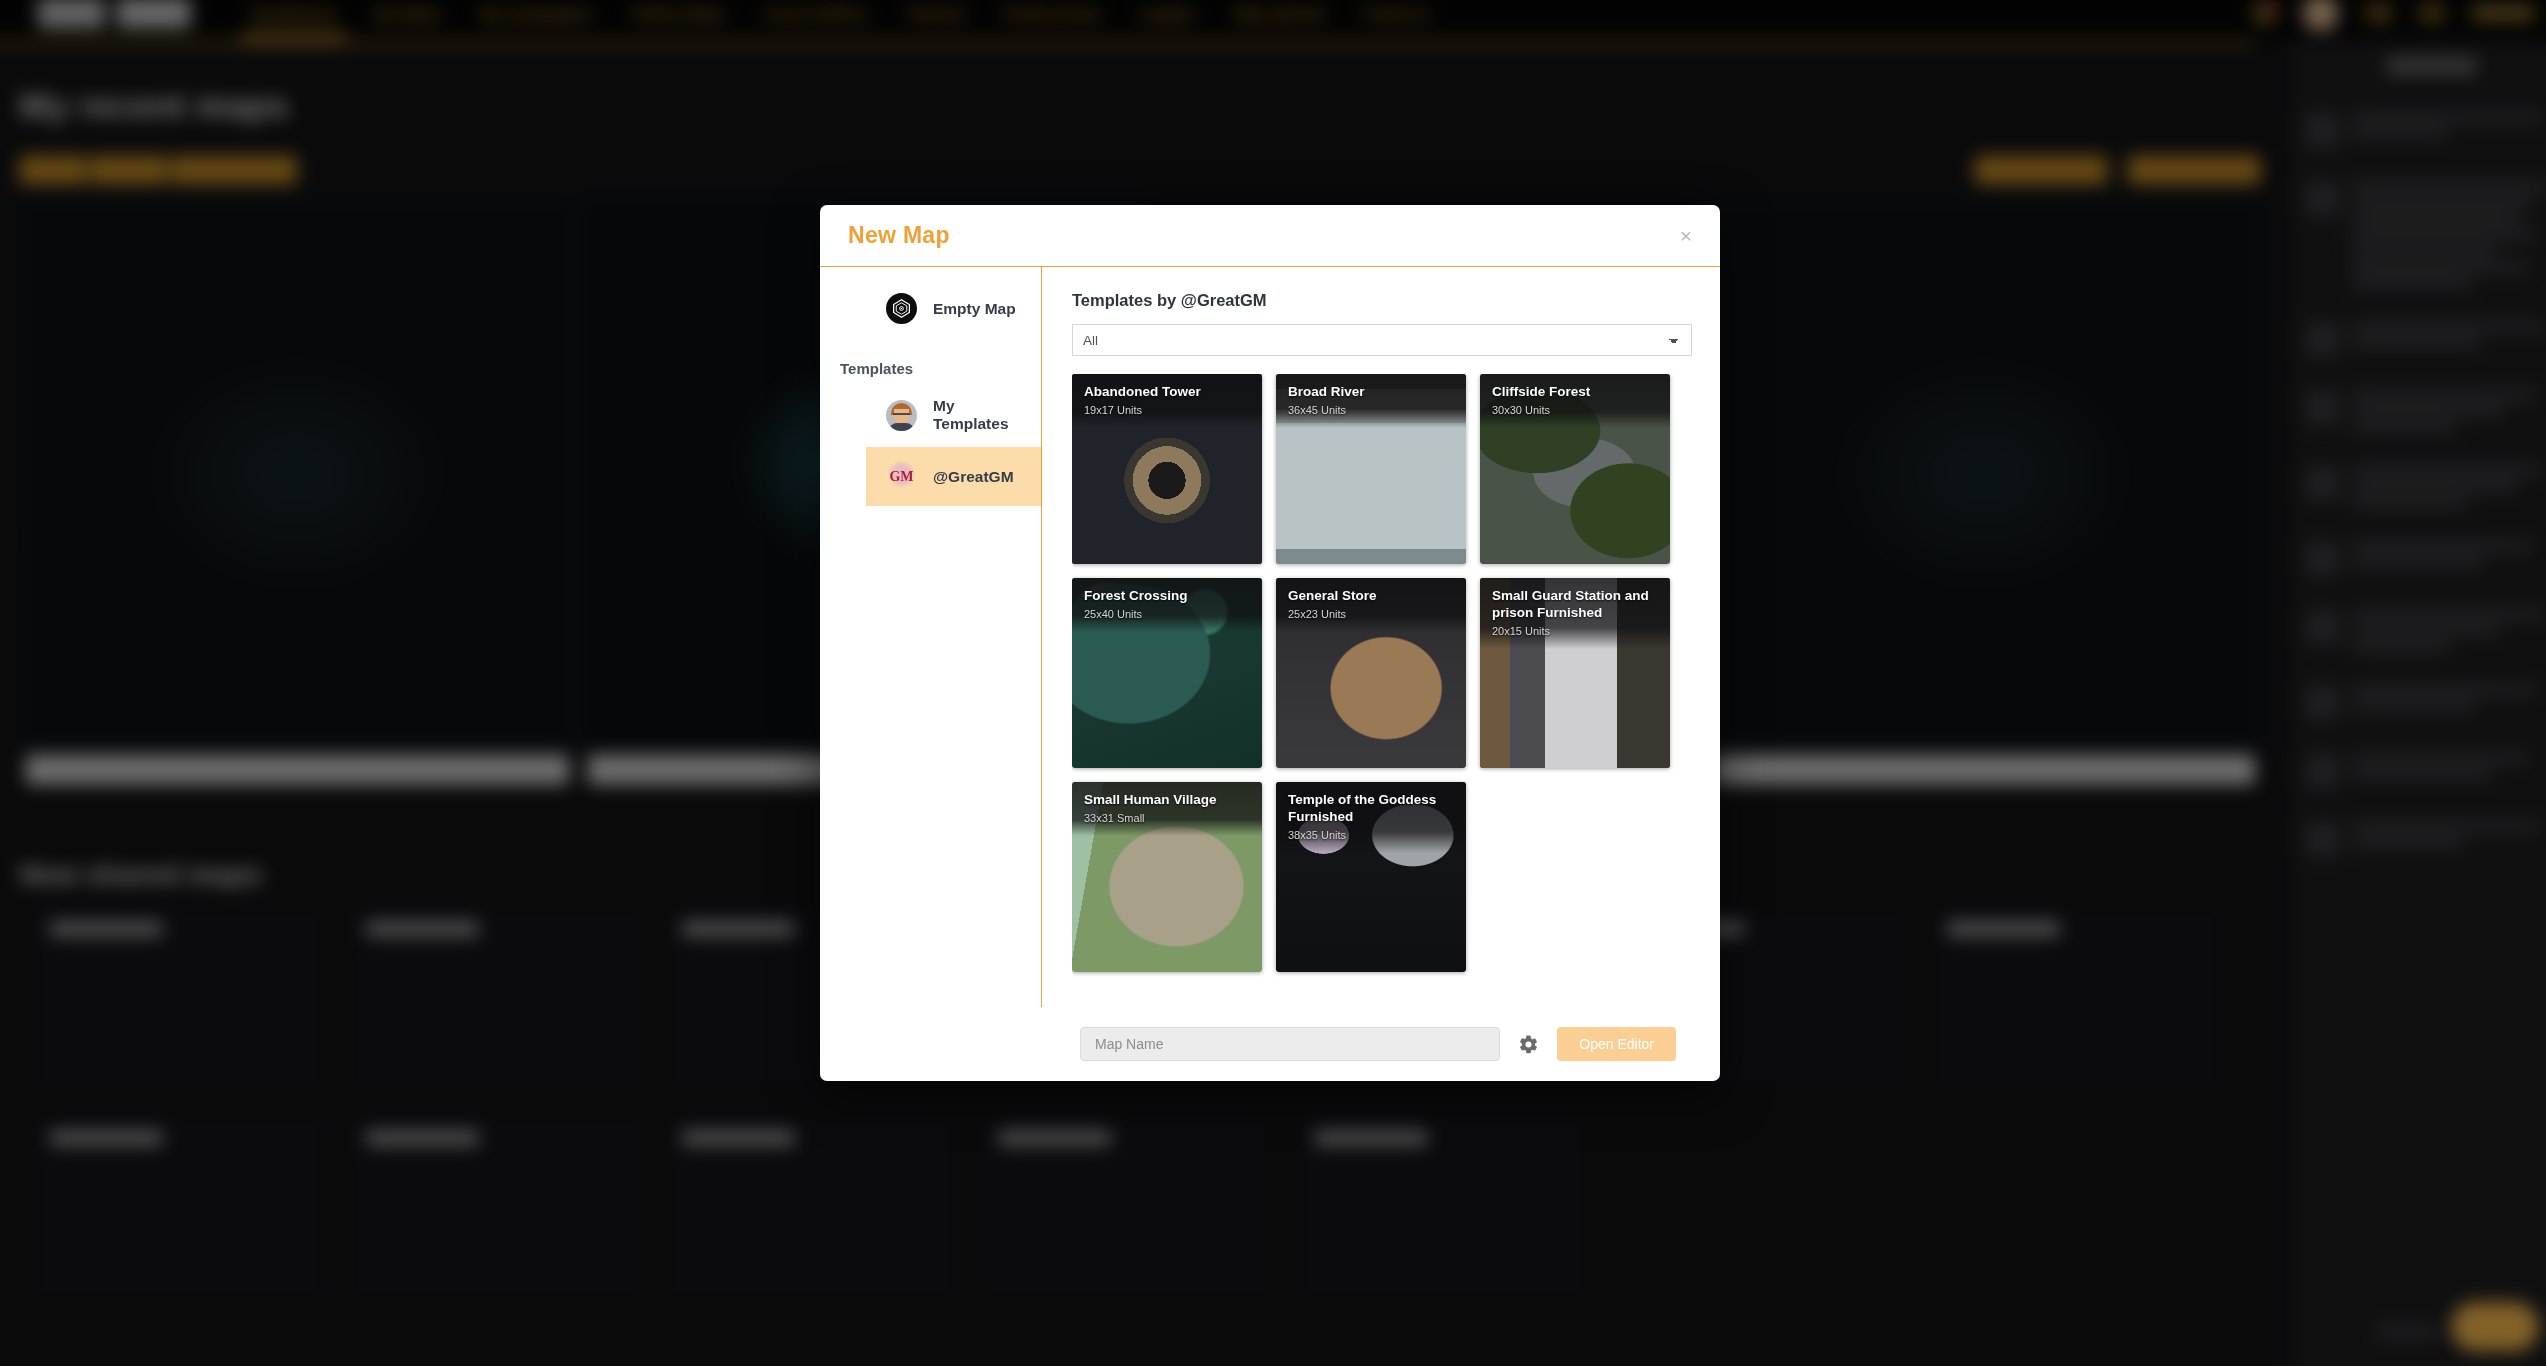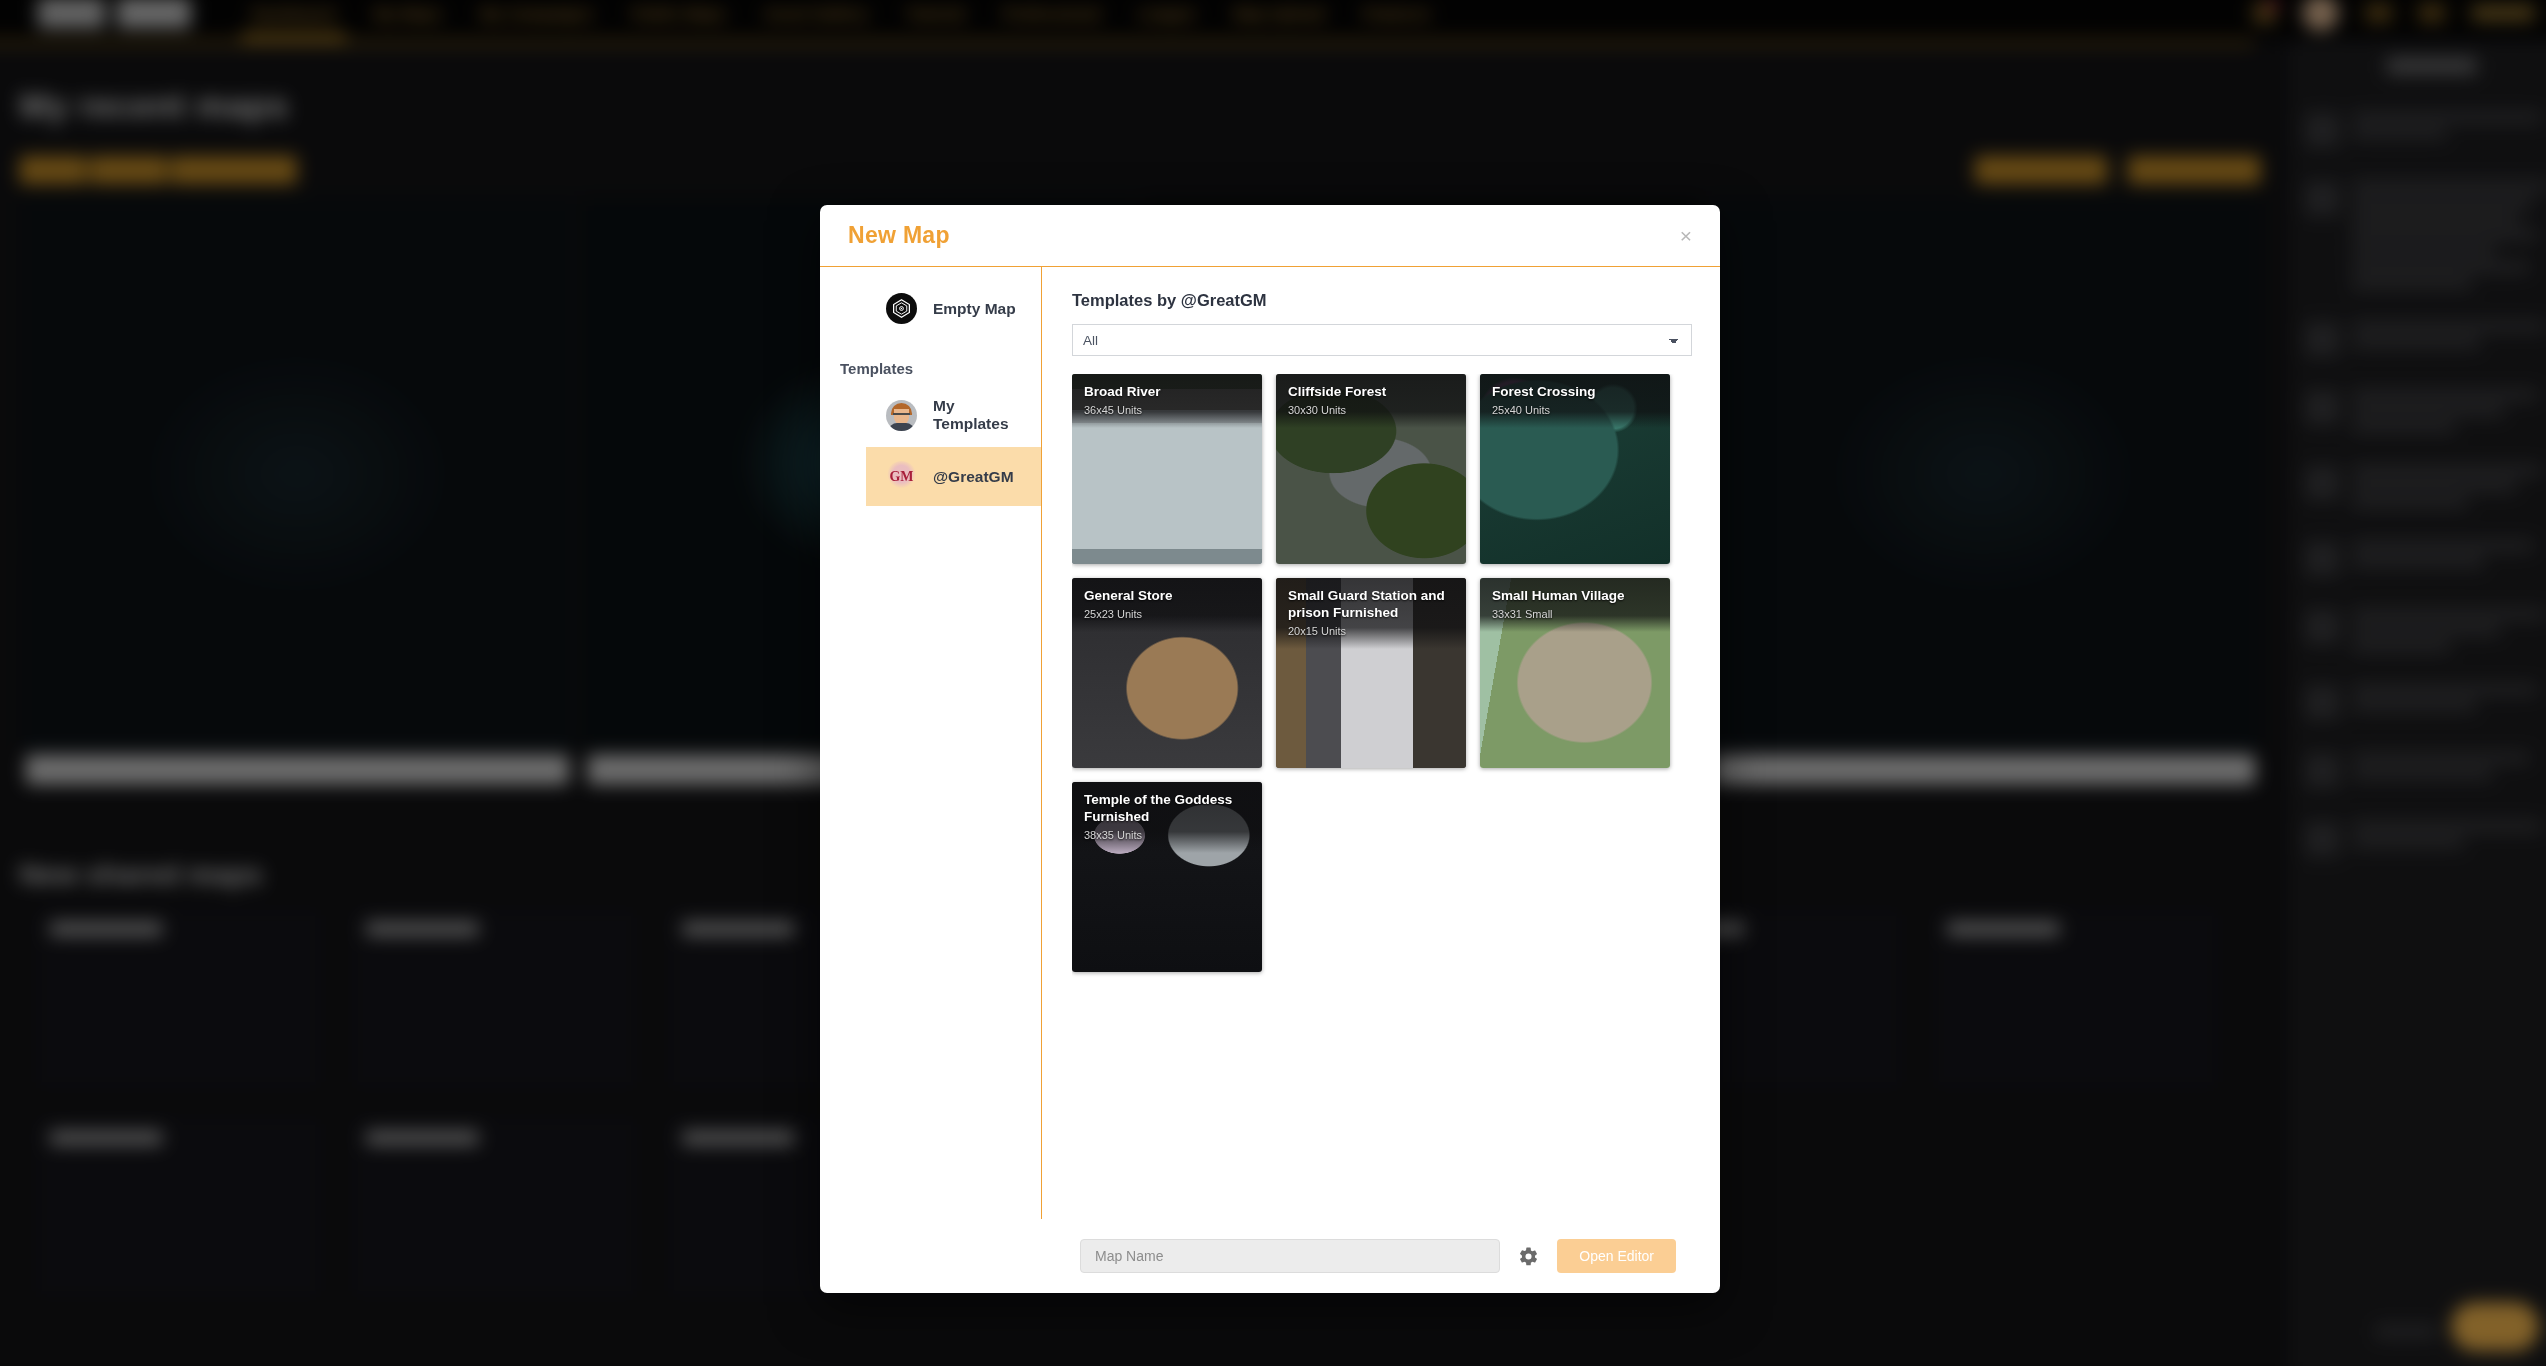--- a/index.html
+++ b/index.html
@@ -129,21 +129,21 @@
     background:#f5b443; border-radius:24px;
   }
   .bg-chatlbl { position:absolute; right:132px; bottom:40px; width:60px; height:14px; background:#3a3a3d; border-radius:3px;}
 
   
   #veil { position:absolute; inset:0; background:rgba(0,0,0,0.46); }
 
   
   #modal {
     position:absolute;
-    left:820px; top:205px; width:900px; height:1088px;
+    left:820px; top:205px; width:900px; height:876px;
     background:#ffffff;
     border-radius:7px;
     box-shadow: 0 14px 48px rgba(0,0,0,.6);
     overflow:hidden;
     display:flex; flex-direction:column;
   }
   .m-head {
     height:62px; flex:none; position:relative;
     border-bottom:1px solid #f0a135;
     display:flex; align-items:center;
@@ -531,20 +531,27 @@
 
     <div class="m-main">
       <div class="main-title">Templates by @GreatGM</div>
 
       <select class="m-select">
         <option>All</option>
       </select>
 
       <div class="grid" id="template-grid">
           <div class="card">
+            <div class="thumb t-tower"></div>
+            <div class="cap">
+              <div class="nm">Abandoned Tower</div>
+              <div class="un">19x17 Units</div>
+            </div>
+          </div>
+          <div class="card">
             <div class="thumb t-river"></div>
             <div class="cap">
               <div class="nm">Broad River</div>
               <div class="un">36x45 Units</div>
             </div>
           </div>
           <div class="card">
             <div class="thumb t-cliff"></div>
             <div class="cap">
               <div class="nm">Cliffside Forest</div>

